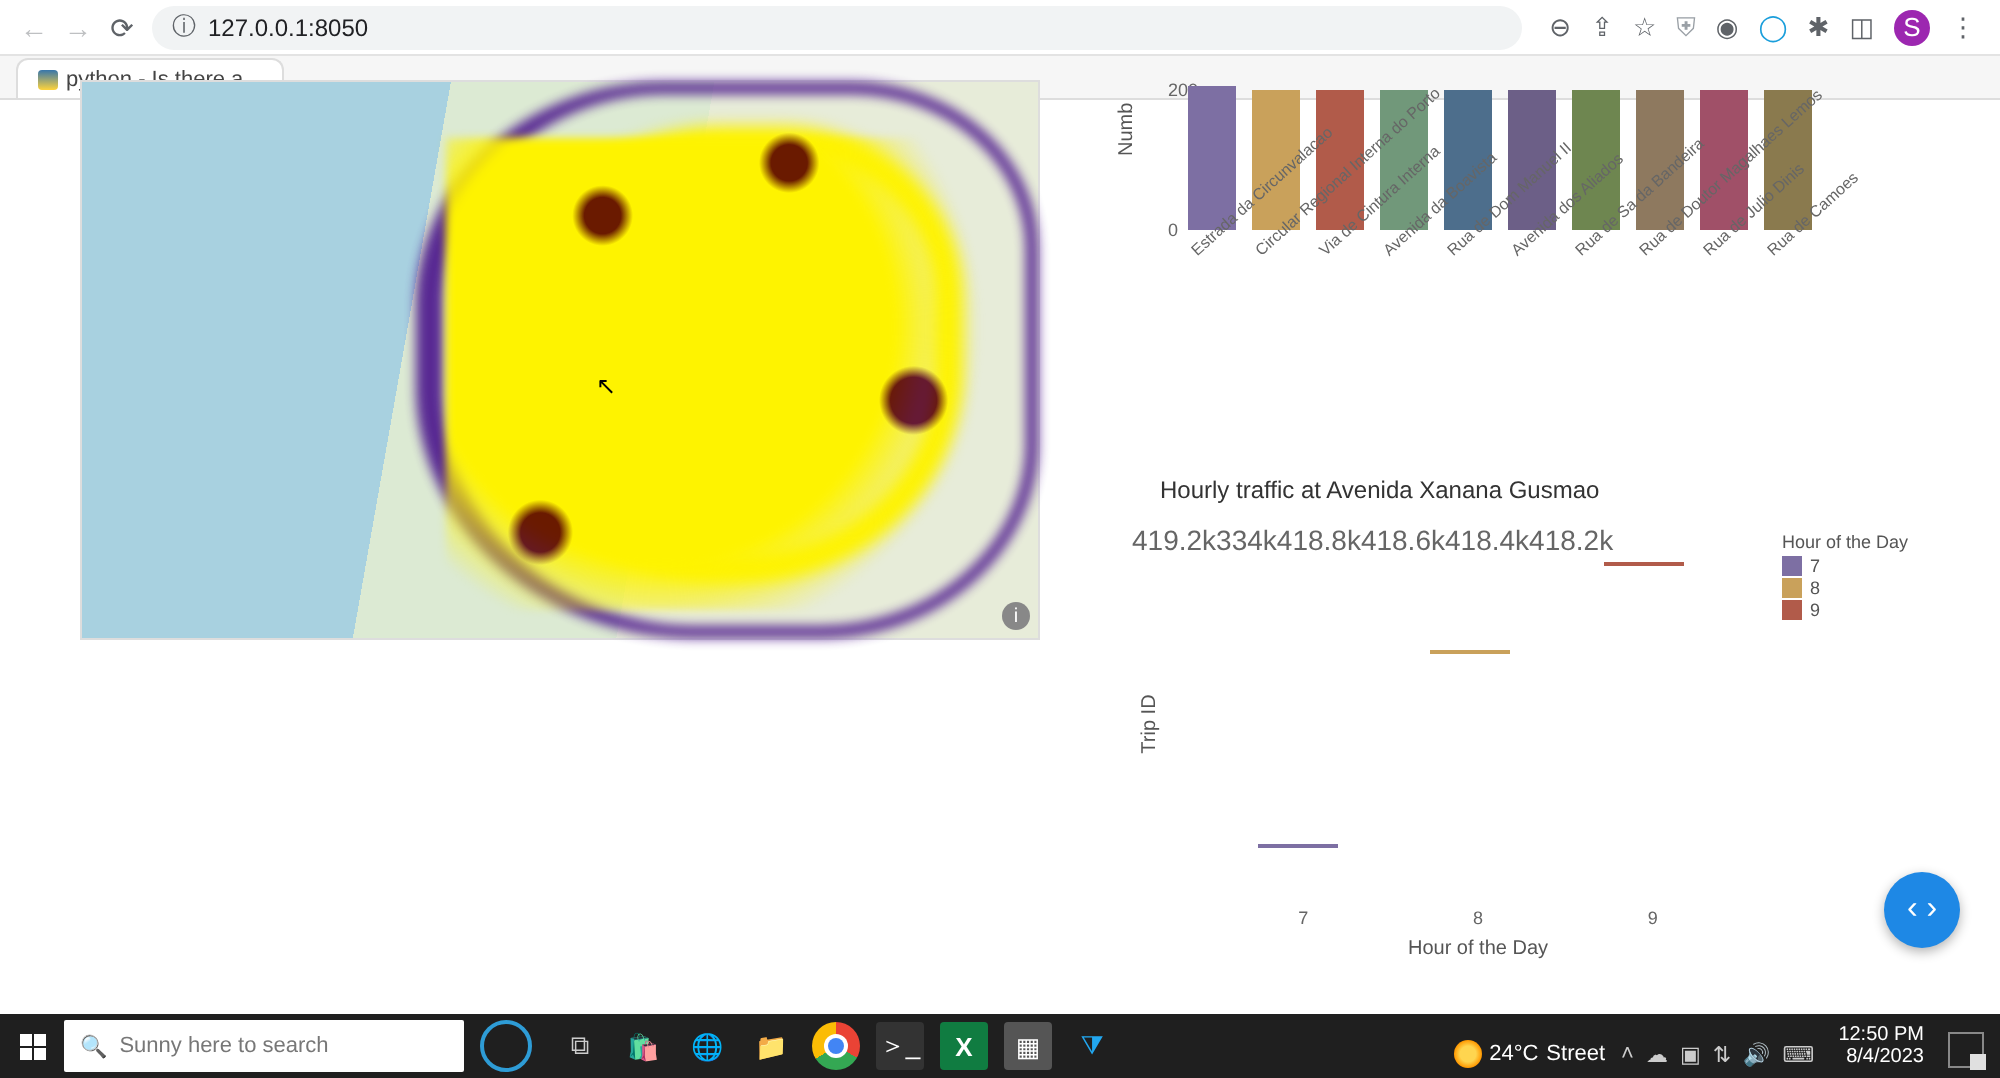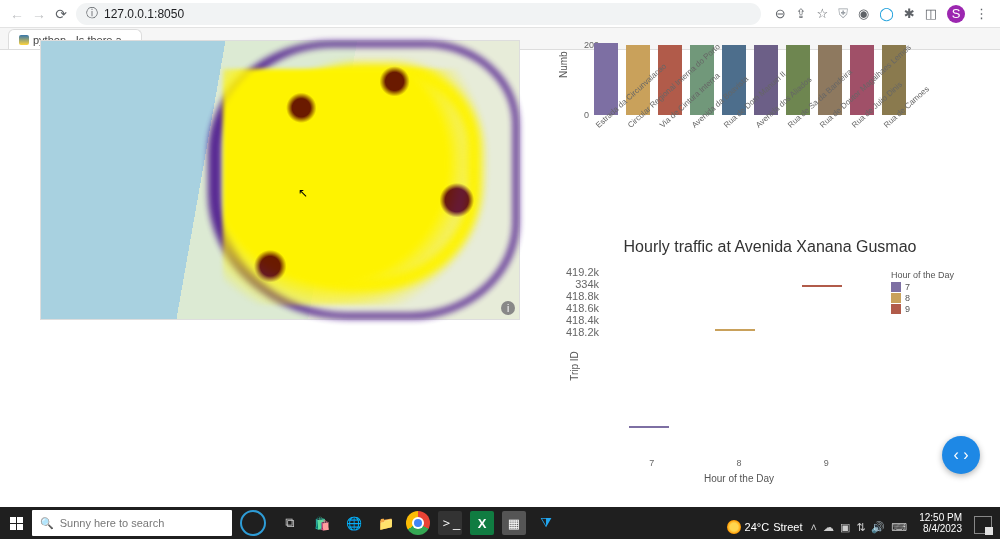--- a/index.html
+++ b/index.html
@@ -39,23 +39,23 @@
   .bar-chart { height:160px; position:relative;}
   .bar-ylabel { position:absolute; left:-8px; top:0; transform:rotate(-90deg); transform-origin:left top; font-size:10px; color:#555; left:-2px; top:28px;}
   .bar-ticks { position:absolute; left:24px; top:-10px; font-size:9px; color:#666; display:flex; flex-direction:column; gap:60px;}
   .bars { position:absolute; left:34px; right:0; top:-10px; height:75px; display:flex; align-items:flex-end; gap:8px;}
   .bars div { width:24px;}
   .bar-xaxis { position:absolute; left:34px; right:0; top:73px; display:flex; gap:8px;}
   .bar-xaxis span { width:24px; font-size:8px; color:#666; transform:rotate(-42deg); transform-origin:top left; white-space:nowrap;}
   .bar-xlabel { position:absolute; left:0; right:0; top:143px; text-align:center; color:#555;}
 
   .boxplot { margin-top:28px; position:relative; height:245px;}
-  .bx-title { font-size:16px; color:#333; margin-bottom:10px; padding-left:20px;text-align:center;}
+  .bx-title { font-size:12px; color:#333; margin-bottom:10px; padding-left:20px;}
   .bx-area { position:relative; height:200px; margin-left:48px; margin-right:90px; }
-  .bx-yticks { position:absolute; left:-42px; top:0; bottom:20px; display:flex; flex-direction:column; justify-content:flex-start; font-size:11px; color:#666; text-align:right;}
+  .bx-yticks { position:absolute; left:-42px; top:0; bottom:20px; display:flex; flex-direction:row; justify-content:flex-start; font-size:14px; color:#666; text-align:right;}
   .bx-ylabel { position:absolute; left:-48px; top:50%; transform:translateY(-50%) rotate(-90deg); font-size:10px; color:#555;}
   .bx-xlabel { position:absolute; left:0; right:0; bottom:-18px; text-align:center; font-size:10px; color:#555;}
   .bx-xticks { position:absolute; left:0; right:0; bottom:-2px; display:flex; font-size:9px; color:#666;}
   .bx-xticks span { flex:1; text-align:center;}
   .bx-box { position:absolute; width:40px; height:2px; background:#888;}
   .bx-legend { position:absolute; right:-84px; top:4px; font-size:9px; color:#555;}
   .bx-legend .title { margin-bottom:2px;}
   .bx-legend .row { display:flex; align-items:center; gap:4px; margin:1px 0;}
   .bx-legend .sw { width:10px; height:10px;}
 

